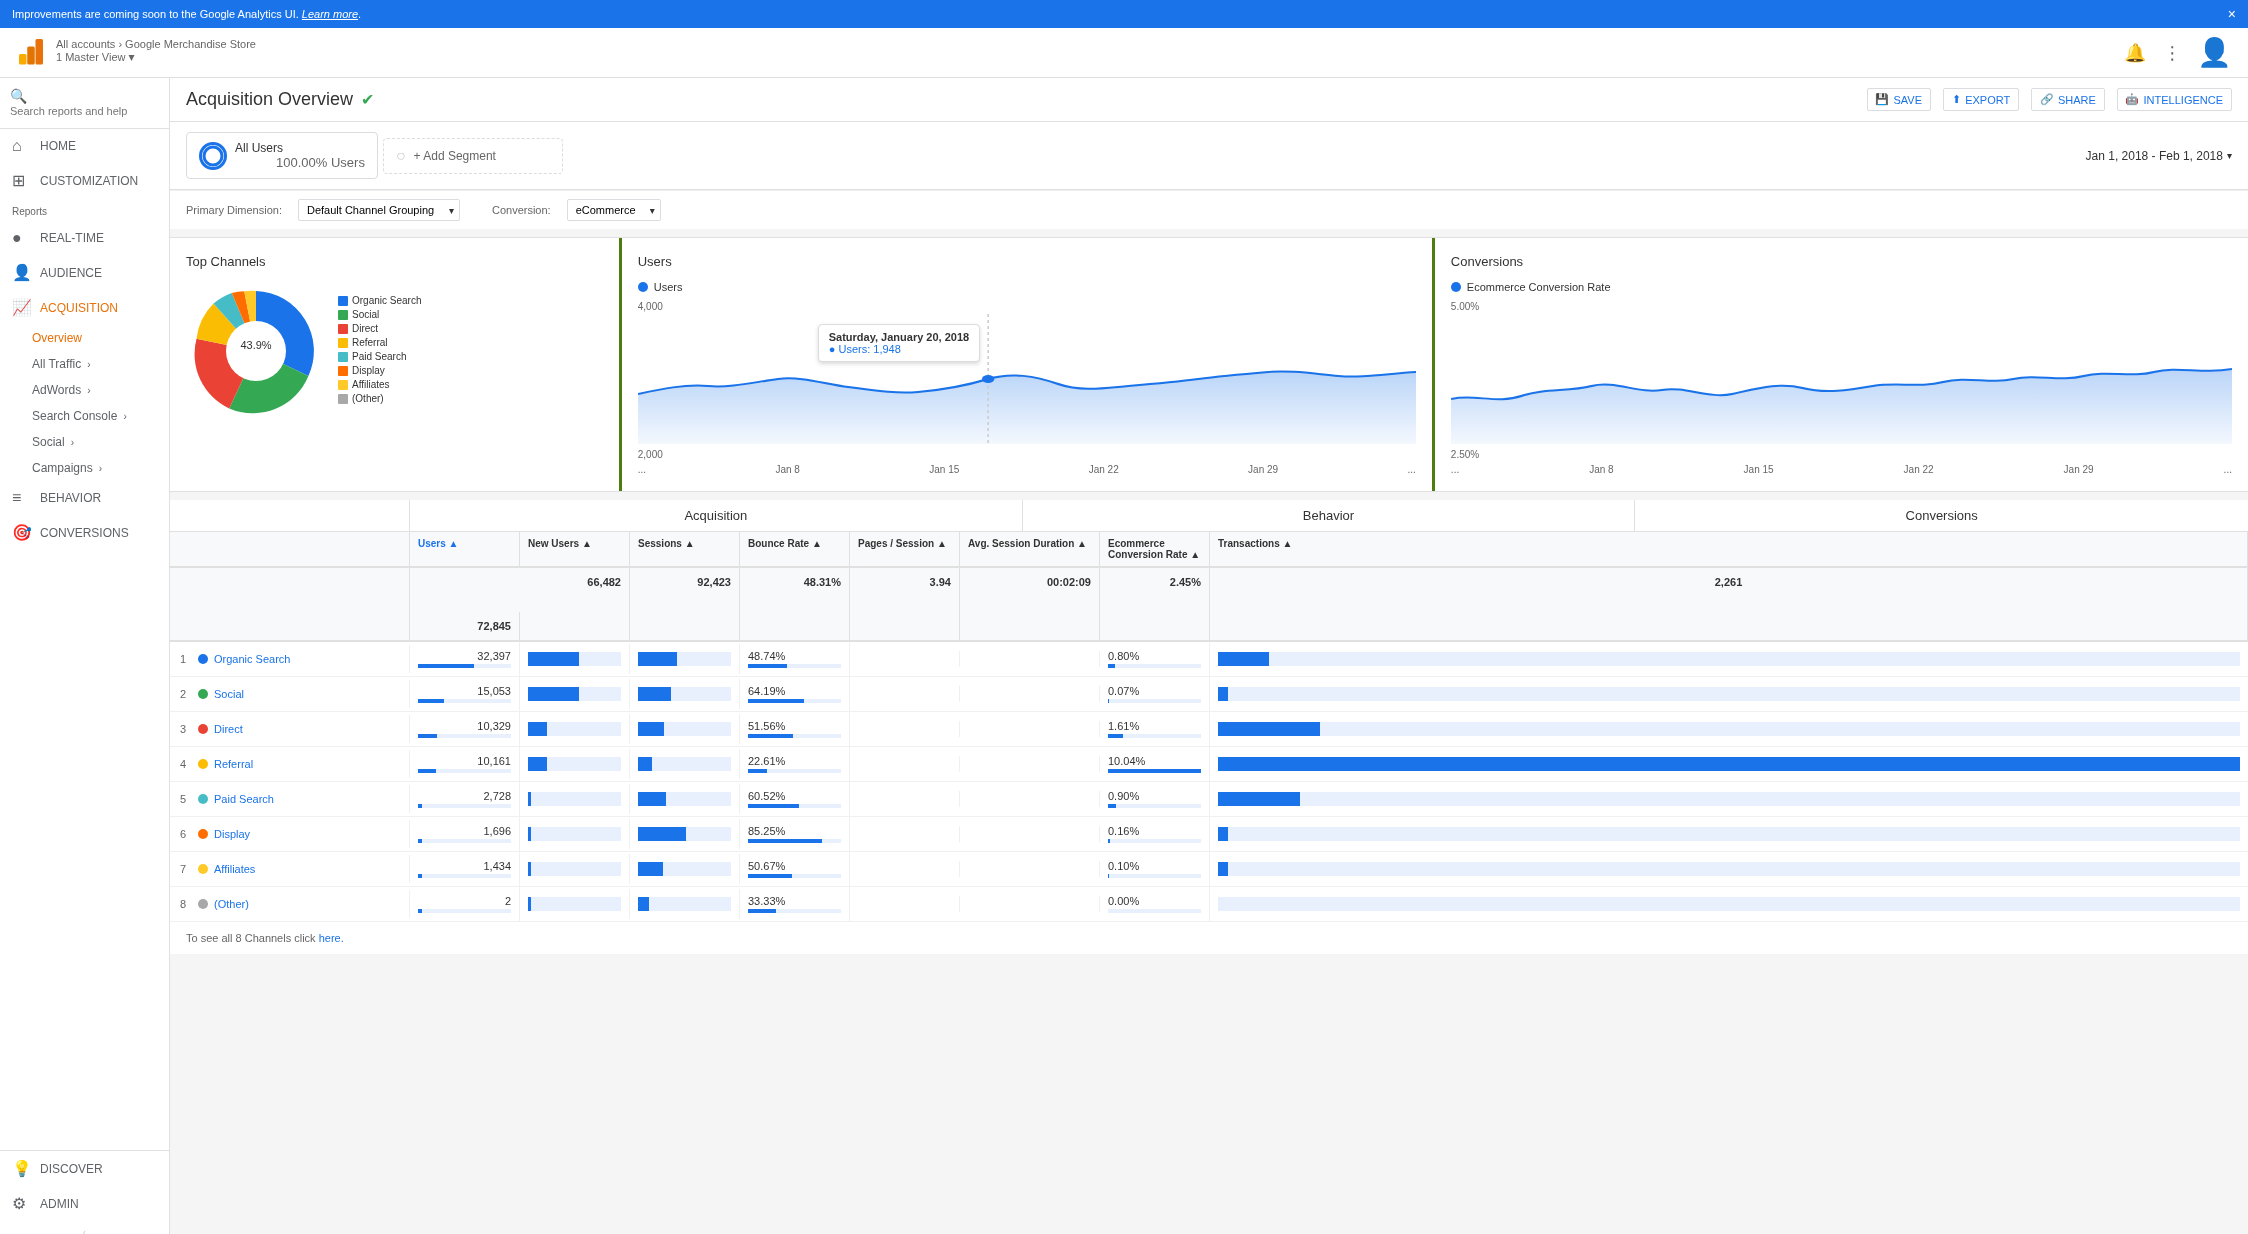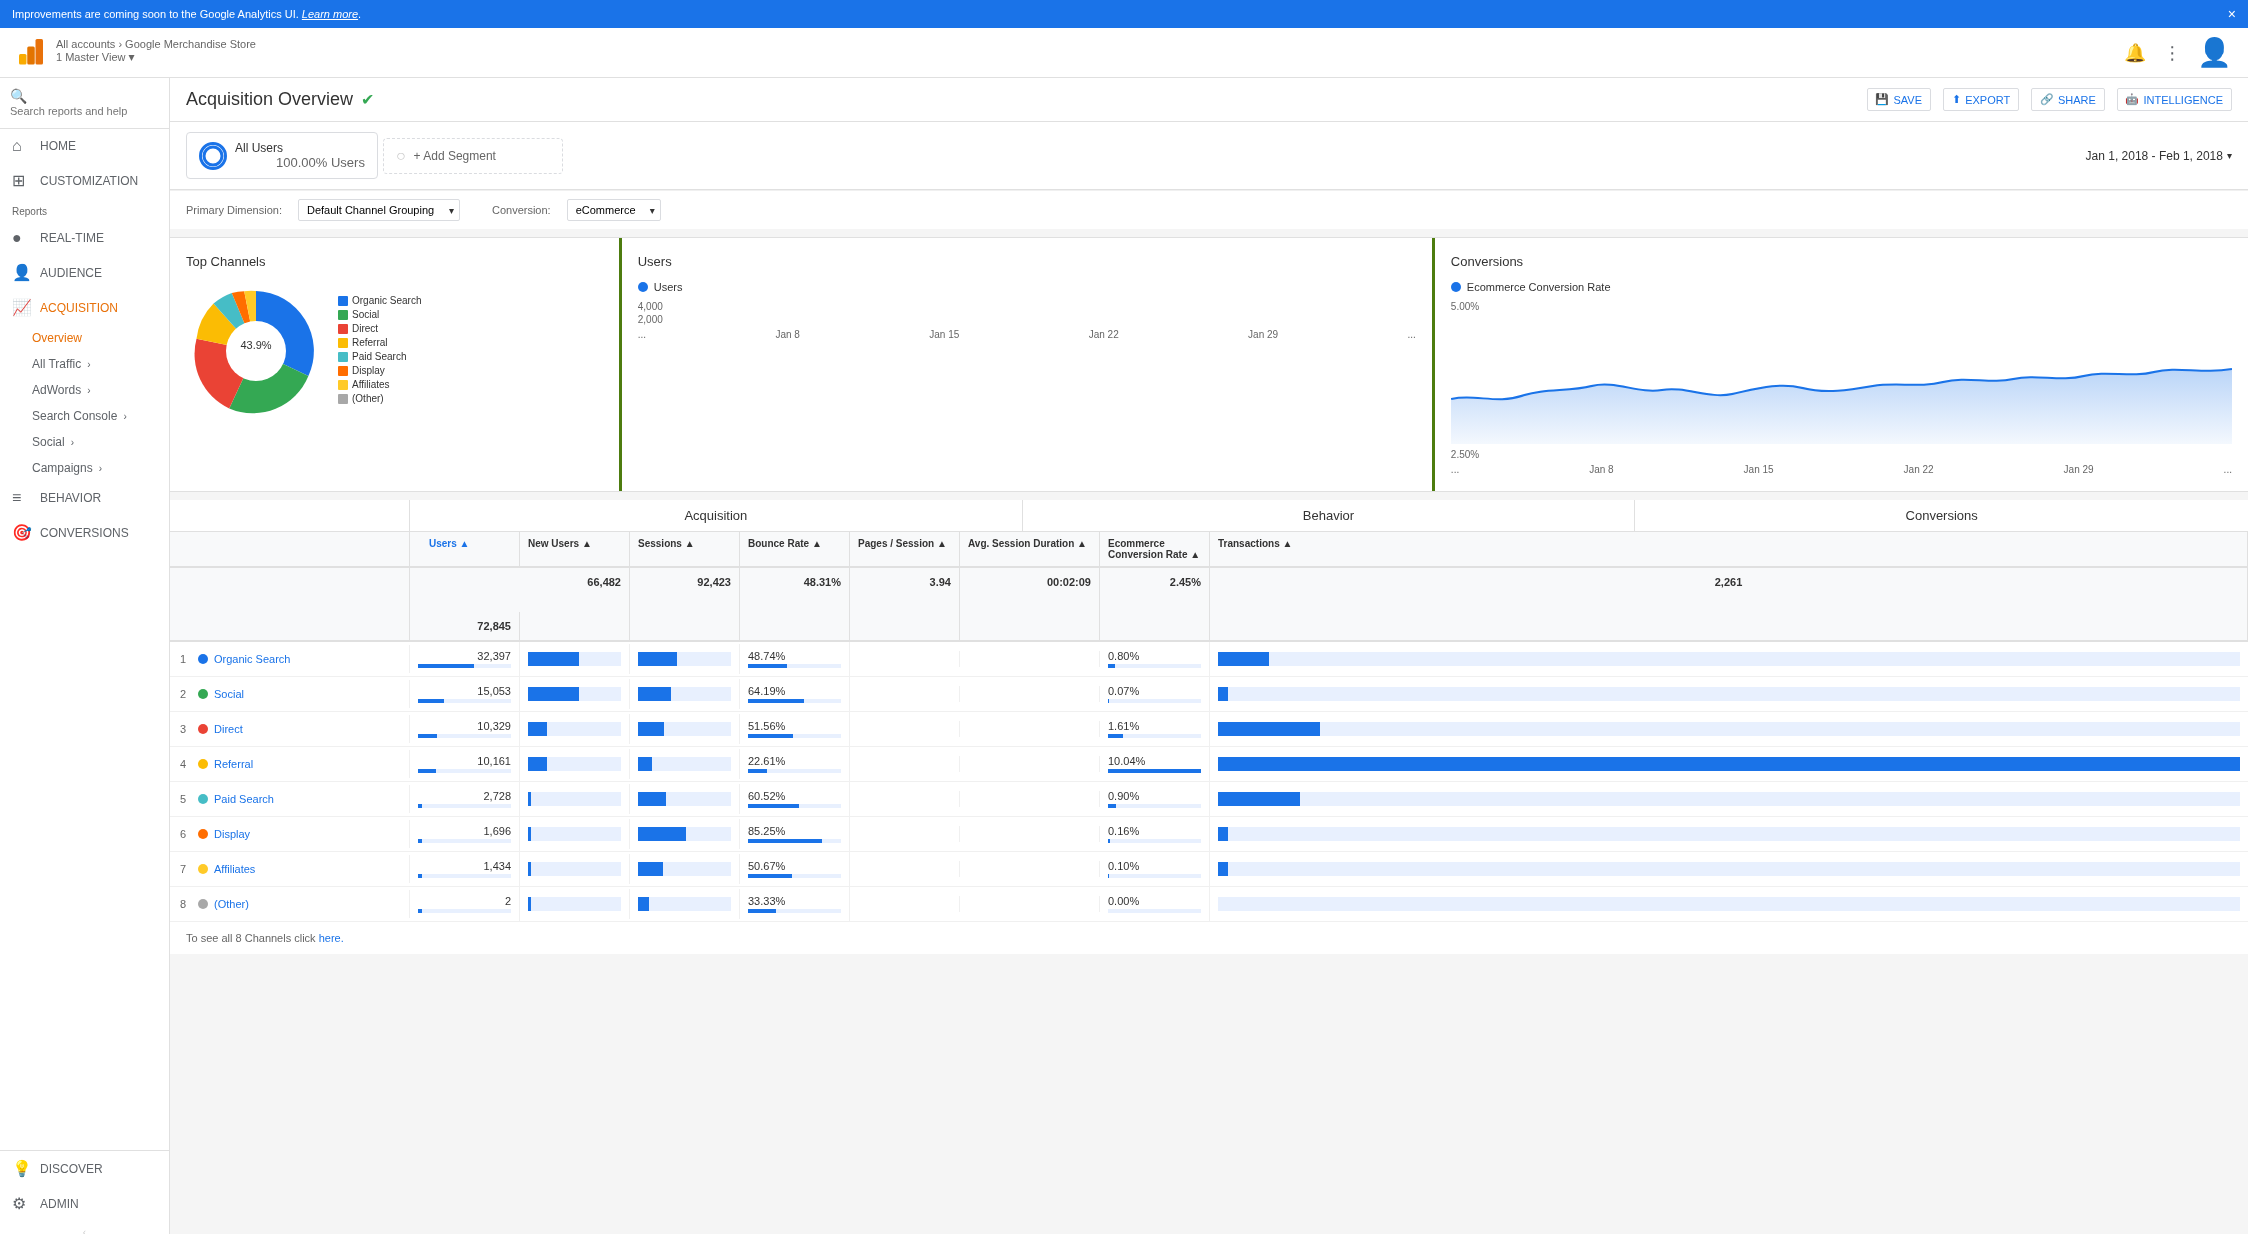--- a/index.html
+++ b/index.html
@@ -473,20 +473,40 @@
         </div>
       </div>
 
       <div class="chart-panel">
         <div class="chart-title">Users</div>
         <div class="chart-legend">
           <div class="chart-legend-dot" style="background:#1a73e8;"></div>
           <span>Users</span>
         </div>
         <div style="font-size:10px; color:#666; margin-bottom:2px;">4,000</div>
+        <div style="position:relative;">
+          <svg width="100%" height="130" viewBox="0 0 500 130" preserveAspectRatio="none">
+            <defs>
+              <linearGradient id="userGrad" x1="0" y1="0" x2="0" y2="1">
+                <stop offset="0%" stop-color="#1a73e8" stop-opacity="0.3"></stop>
+                <stop offset="100%" stop-color="#1a73e8" stop-opacity="0.05"></stop>
+              </linearGradient>
+            </defs>
+            <path d="M0,80 C15,75 30,70 45,72 C60,74 75,68 90,65 C105,62 120,70 135,73 C150,76 165,80 180,78 C195,76 210,72 225,65 C240,58 255,62 270,70 C285,78 300,74 315,72 C330,70 345,68 360,65 C375,62 390,60 405,58 C420,56 435,60 450,62 C465,64 480,60 500,58 L500,130 L0,130 Z" fill="url(#userGrad)"></path>
+            <path d="M0,80 C15,75 30,70 45,72 C60,74 75,68 90,65 C105,62 120,70 135,73 C150,76 165,80 180,78 C195,76 210,72 225,65 C240,58 255,62 270,70 C285,78 300,74 315,72 C330,70 345,68 360,65 C375,62 390,60 405,58 C420,56 435,60 450,62 C465,64 480,60 500,58" fill="none" stroke="#1a73e8" stroke-width="2"></path>
+
+            <line x1="225" y1="0" x2="225" y2="130" stroke="#ccc" stroke-width="1" stroke-dasharray="3"></line>
+            <circle cx="225" cy="65" r="4" fill="#1a73e8"></circle>
+          </svg>
+          
+          <div class="tooltip-box" style="left:180px; top:10px;">
+            <div style="font-weight:600; font-size:11px;">Saturday, January 20, 2018</div>
+            <div style="font-size:11px; color:#1a73e8;">● <span>Users: 1,948</span></div>
+          </div>
+        </div>
         <div style="font-size:10px; color:#666; margin-top:2px;">2,000</div>
         <div style="display:flex; justify-content:space-between; font-size:10px; color:#666; margin-top:4px;">
           <span>...</span>
           <span>Jan 8</span>
           <span>Jan 15</span>
           <span>Jan 22</span>
           <span>Jan 29</span>
           <span>...</span>
         </div>
       </div>
@@ -526,21 +546,21 @@
 
       <div style="display:grid; grid-template-columns: 240px 1fr 1fr 1fr; border-bottom: 1px solid #e0e0e0; background: white;">
         <div style="padding:8px 12px; font-size:13px; font-weight:500; color:#333; border-right:1px solid #e0e0e0;"></div>
         <div style="padding:8px 12px; font-size:13px; font-weight:500; color:#333; text-align:center; border-right:1px solid #e0e0e0;">Acquisition</div>
         <div style="padding:8px 12px; font-size:13px; font-weight:500; color:#333; text-align:center; border-right:1px solid #e0e0e0;">Behavior</div>
         <div style="padding:8px 12px; font-size:13px; font-weight:500; color:#333; text-align:center;">Conversions</div>
       </div>
 
       <div style="display:grid; grid-template-columns: 240px 110px 110px 110px 110px 110px 140px 110px 1fr; border-bottom: 2px solid #e0e0e0; background: #f8f9fa;">
         <div style="padding:6px 10px; font-size:10px; font-weight:600; border-right:1px solid #e0e0e0;"></div>
-        <div style="padding:6px 8px; font-size:10px; font-weight:600; border-right:1px solid #e0e0e0; cursor:pointer; color:#1a73e8;margin-left:11px;">Users ▲</div>
+        <div style="padding:6px 8px; font-size:10px; font-weight:600; border-right:1px solid #e0e0e0; cursor:pointer; color:#1a73e8;">Users ▲</div>
         <div style="padding:6px 8px; font-size:10px; font-weight:600; border-right:1px solid #e0e0e0; cursor:pointer;">New Users ▲</div>
         <div style="padding:6px 8px; font-size:10px; font-weight:600; border-right:1px solid #e0e0e0; cursor:pointer;">Sessions ▲</div>
         <div style="padding:6px 8px; font-size:10px; font-weight:600; border-right:1px solid #e0e0e0; cursor:pointer;">Bounce Rate ▲</div>
         <div style="padding:6px 8px; font-size:10px; font-weight:600; border-right:1px solid #e0e0e0; cursor:pointer;">Pages / Session ▲</div>
         <div style="padding:6px 8px; font-size:10px; font-weight:600; border-right:1px solid #e0e0e0; cursor:pointer;">Avg. Session Duration ▲</div>
         <div style="padding:6px 8px; font-size:10px; font-weight:600; border-right:1px solid #e0e0e0; cursor:pointer;">Ecommerce Conversion Rate ▲</div>
         <div style="padding:6px 8px; font-size:10px; font-weight:600; border-right:1px solid #e0e0e0; cursor:pointer;">Transactions ▲</div>
       </div>
 
       <div style="display:grid; grid-template-columns: 240px 110px 110px 110px 110px 110px 140px 110px 1fr; border-bottom: 2px solid #e0e0e0; background: #f8f9fa; font-weight:600; font-size:11px;">

